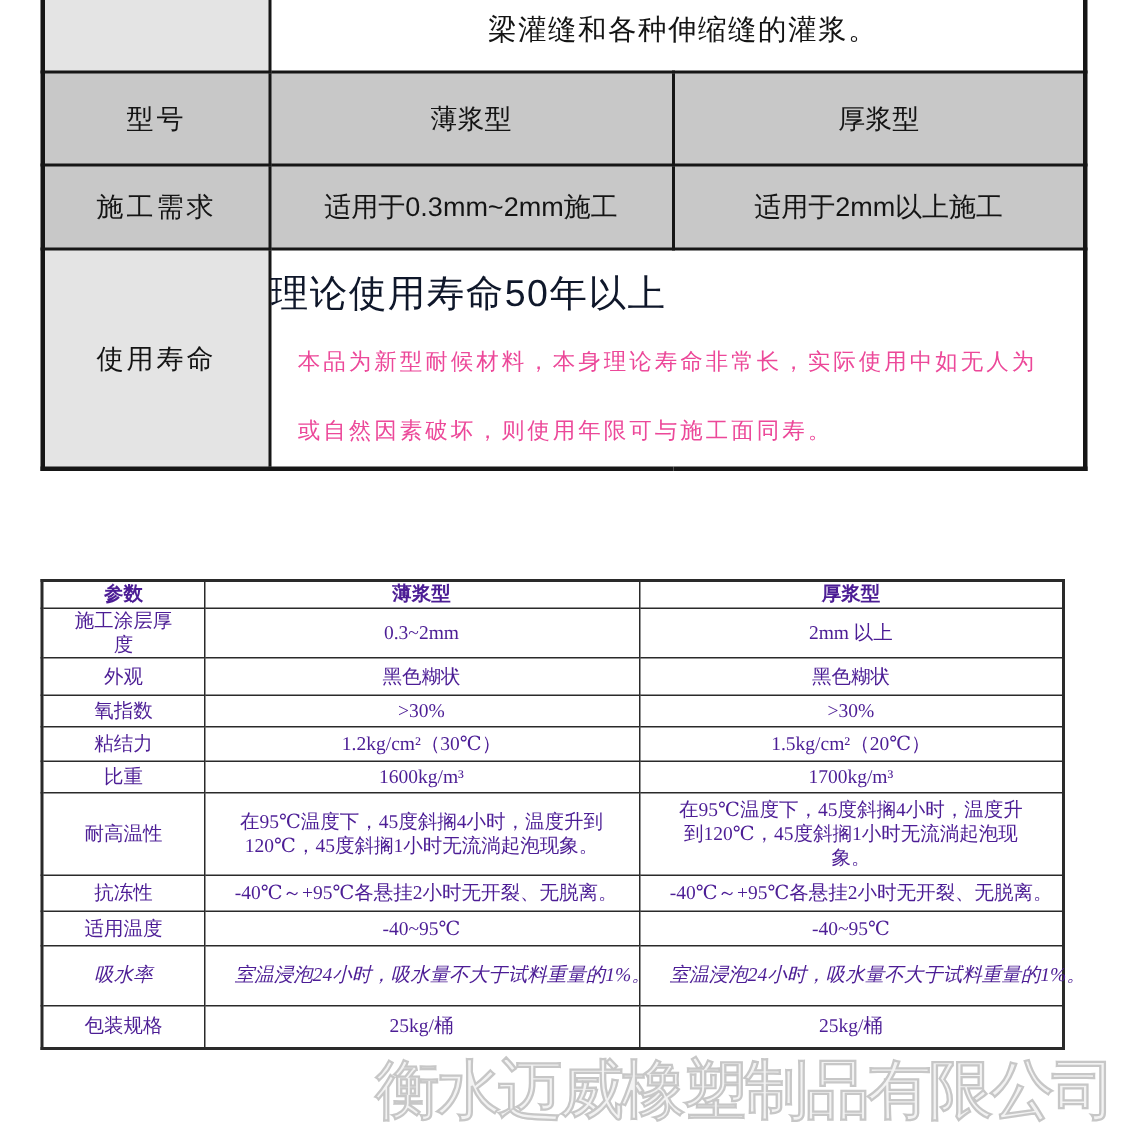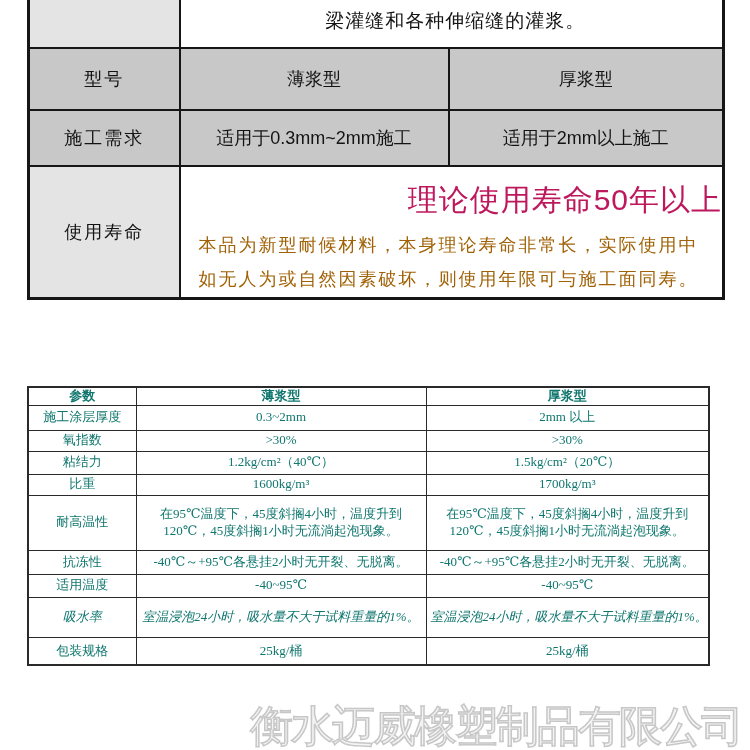--- a/index.html
+++ b/index.html
@@ -21,33 +21,33 @@
   .c-thin{width:269px;}
   .c-thick{width:275px;}
   .h48{height:48px;} .h62{height:62px;} .h66{height:66px;} .h56{height:56px;border-radius:12px;} .h132{height:132px;}
   td.light{background:#e4e4e4;}
   tr.dark td{background:#c8c8c8;}
   td.white{background:#ffffff;}
   td.lab{font-size:20px;letter-spacing:2px;}
   td.intro{vertical-align:top;text-align:left;}
   .intro-text{margin-top:-6px;padding-left:8px;font-size:19px;letter-spacing:1px;line-height:19px;white-space:nowrap;}
   .life-cell{vertical-align:top;text-align:left;}
-  .life-title{margin:12px 0 0 0;text-align:right;font-size:30px;font-weight:400;letter-spacing:1px;color:#be185d;}
-  .life-body{margin:7px 0 0 0;padding:0 18px;font-size:18px;line-height:34px;letter-spacing:2px;color:#a16207;text-align:left;}
+  .life-title{margin:12px 0 0 0;text-align:left;font-size:25px;font-weight:400;letter-spacing:1px;color:#0f172a;}
+  .life-body{margin:7px 0 0 0;padding:0 18px;font-size:15px;line-height:46px;letter-spacing:2px;color:#ec4899;text-align:left;}
 
   
   table.param{
     position:absolute;left:27px;top:386px;width:681px;
     border-collapse:collapse;table-layout:fixed;
     border:2px solid #2a2a2a;
     font-family:"Liberation Serif","DejaVu Serif",serif;
   }
   table.param td,table.param th{
     border:1px solid #2a2a2a;text-align:center;vertical-align:middle;
-    font-size:13px;font-weight:400;color:#0f766e;padding:0 4px;line-height:1.25;
+    font-size:13px;font-weight:400;color:#4c1d95;padding:0 20px;line-height:1.25;
   }
   table.param th{font-weight:700;}
   .p-label{width:108px;}
   .p-thin{width:290px;}
   .p-thick{width:283px;}
   .rh18{height:18px;} .rh25{height:25px;} .rh21{height:21px;margin-top:34px;} .rh23{height:23px;}
   .rh55{height:55px;} .rh24{height:24px;} .rh22{height:22px;} .rh40{height:40px;font-style:italic;} .rh28{height:28px;}
   td.wrap2{font-size:12.5px;padding:0 2px;margin-left:32px;}
   td.oneline{font-size:12.5px;white-space:nowrap;}
 
@@ -108,28 +108,33 @@
         <tr class="rh18">
       <th>参数</th>
       <th>薄浆型</th>
       <th>厚浆型</th>
     </tr>
     <tr class="rh25">
       <td>施工涂层厚度</td>
       <td>0.3~2mm</td>
       <td>2mm 以上</td>
     </tr>
+    <tr class="rh25">
+      <td>外观</td>
+      <td>黑色糊状</td>
+      <td>黑色糊状</td>
+    </tr>
     <tr class="rh21">
       <td>氧指数</td>
       <td>&gt;30%</td>
       <td>&gt;30%</td>
     </tr>
     <tr class="rh23">
       <td>粘结力</td>
-      <td>1.2kg/cm²（40℃）</td>
+      <td>1.2kg/cm²（30℃）</td>
       <td>1.5kg/cm²（20℃）</td>
     </tr>
     <tr class="rh21">
       <td>比重</td>
       <td>1600kg/m³</td>
       <td>1700kg/m³</td>
     </tr>
     <tr class="rh55">
       <td>耐高温性</td>
       <td class="wrap2">在95℃温度下，45度斜搁4小时，温度升到120℃，45度斜搁1小时无流淌起泡现象。</td>

